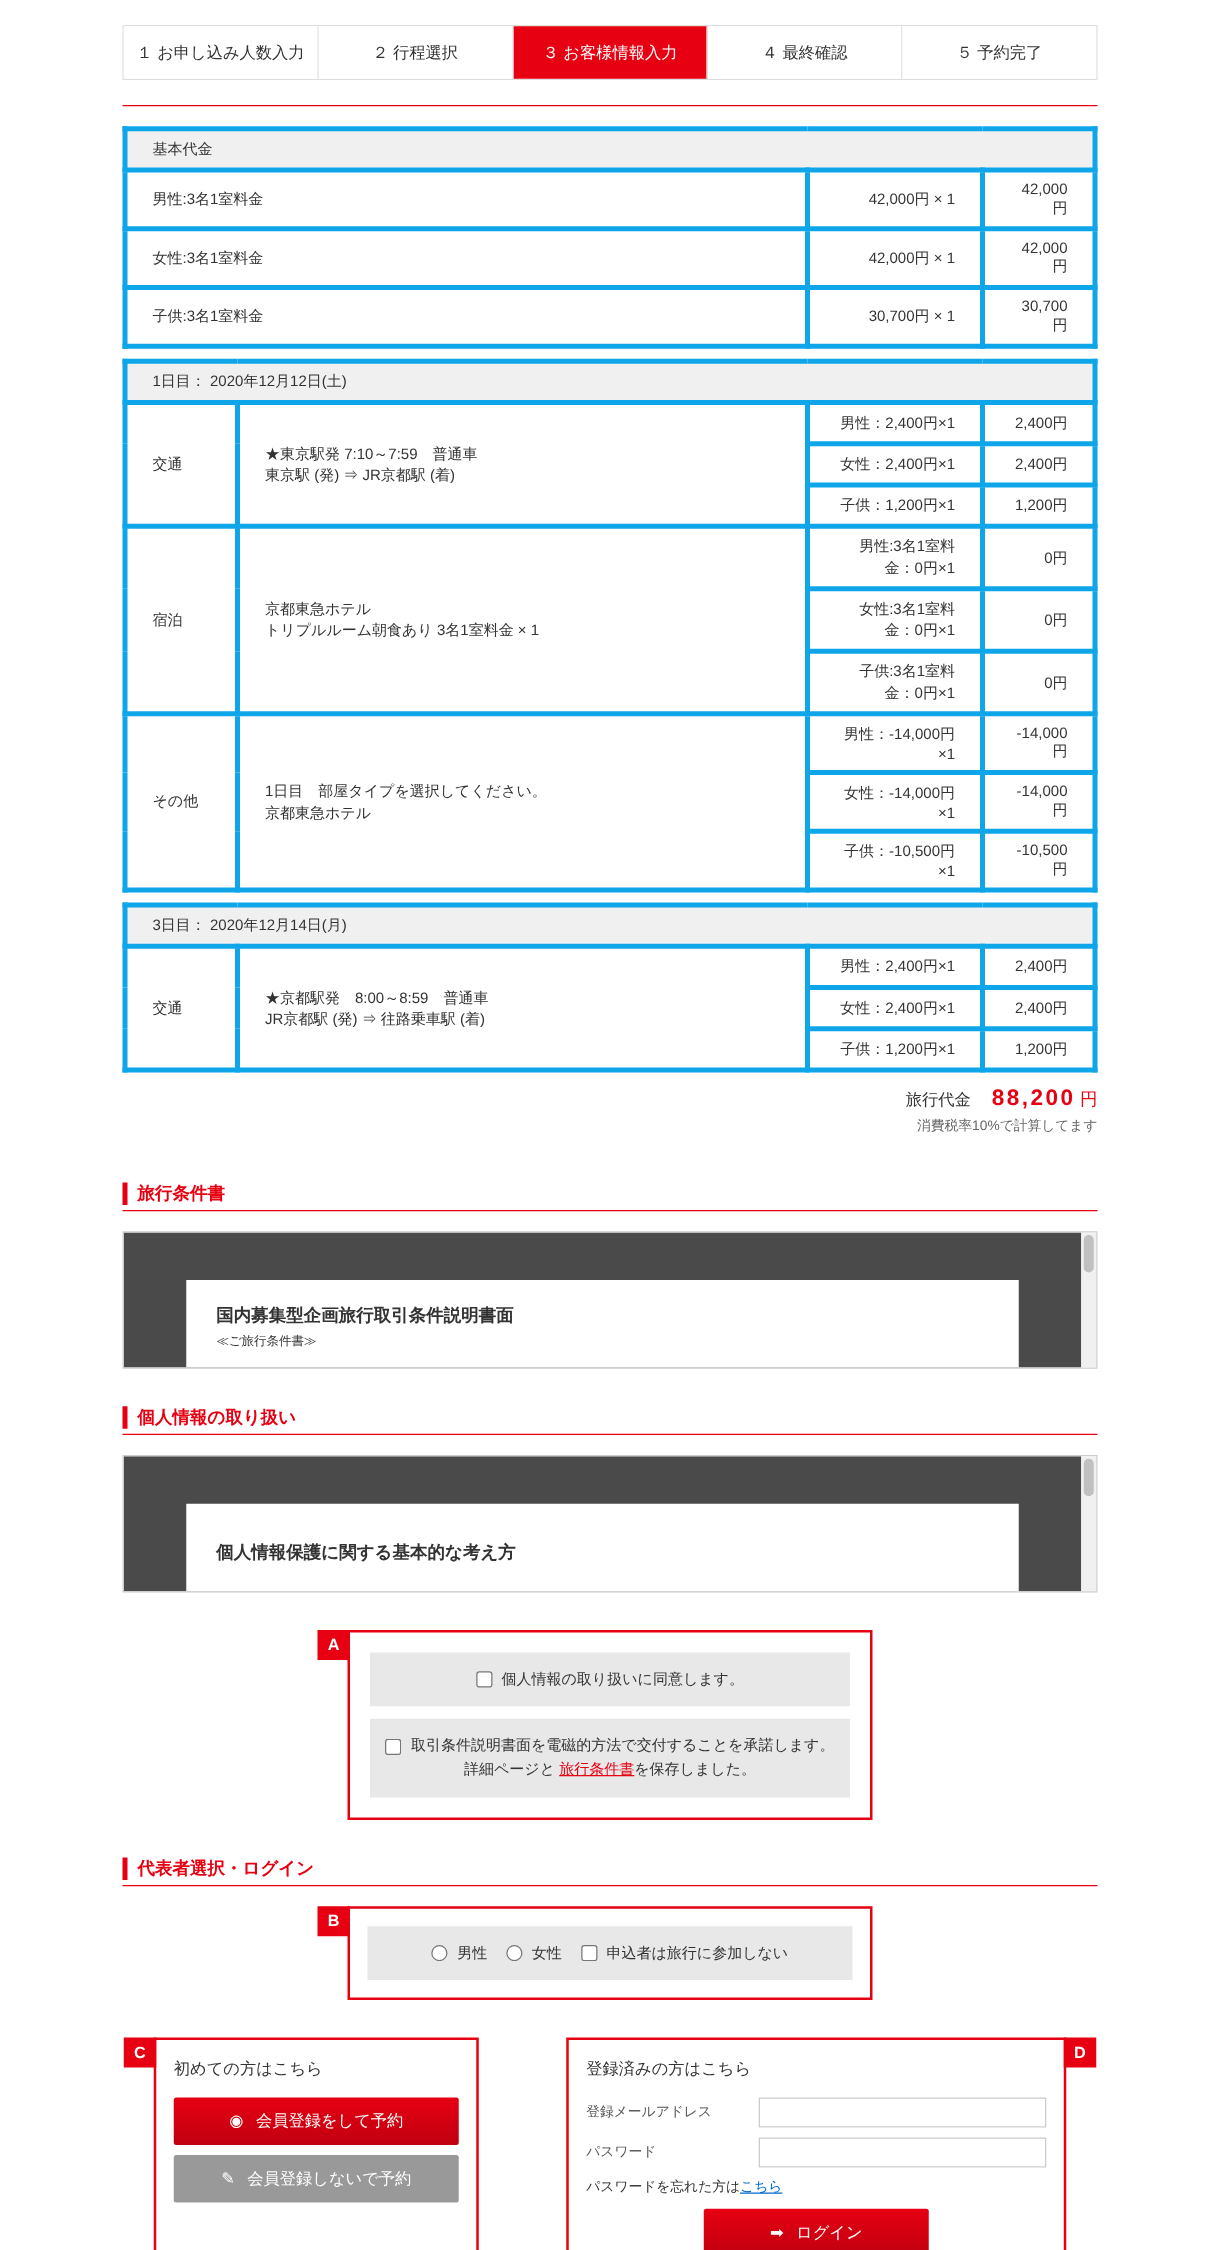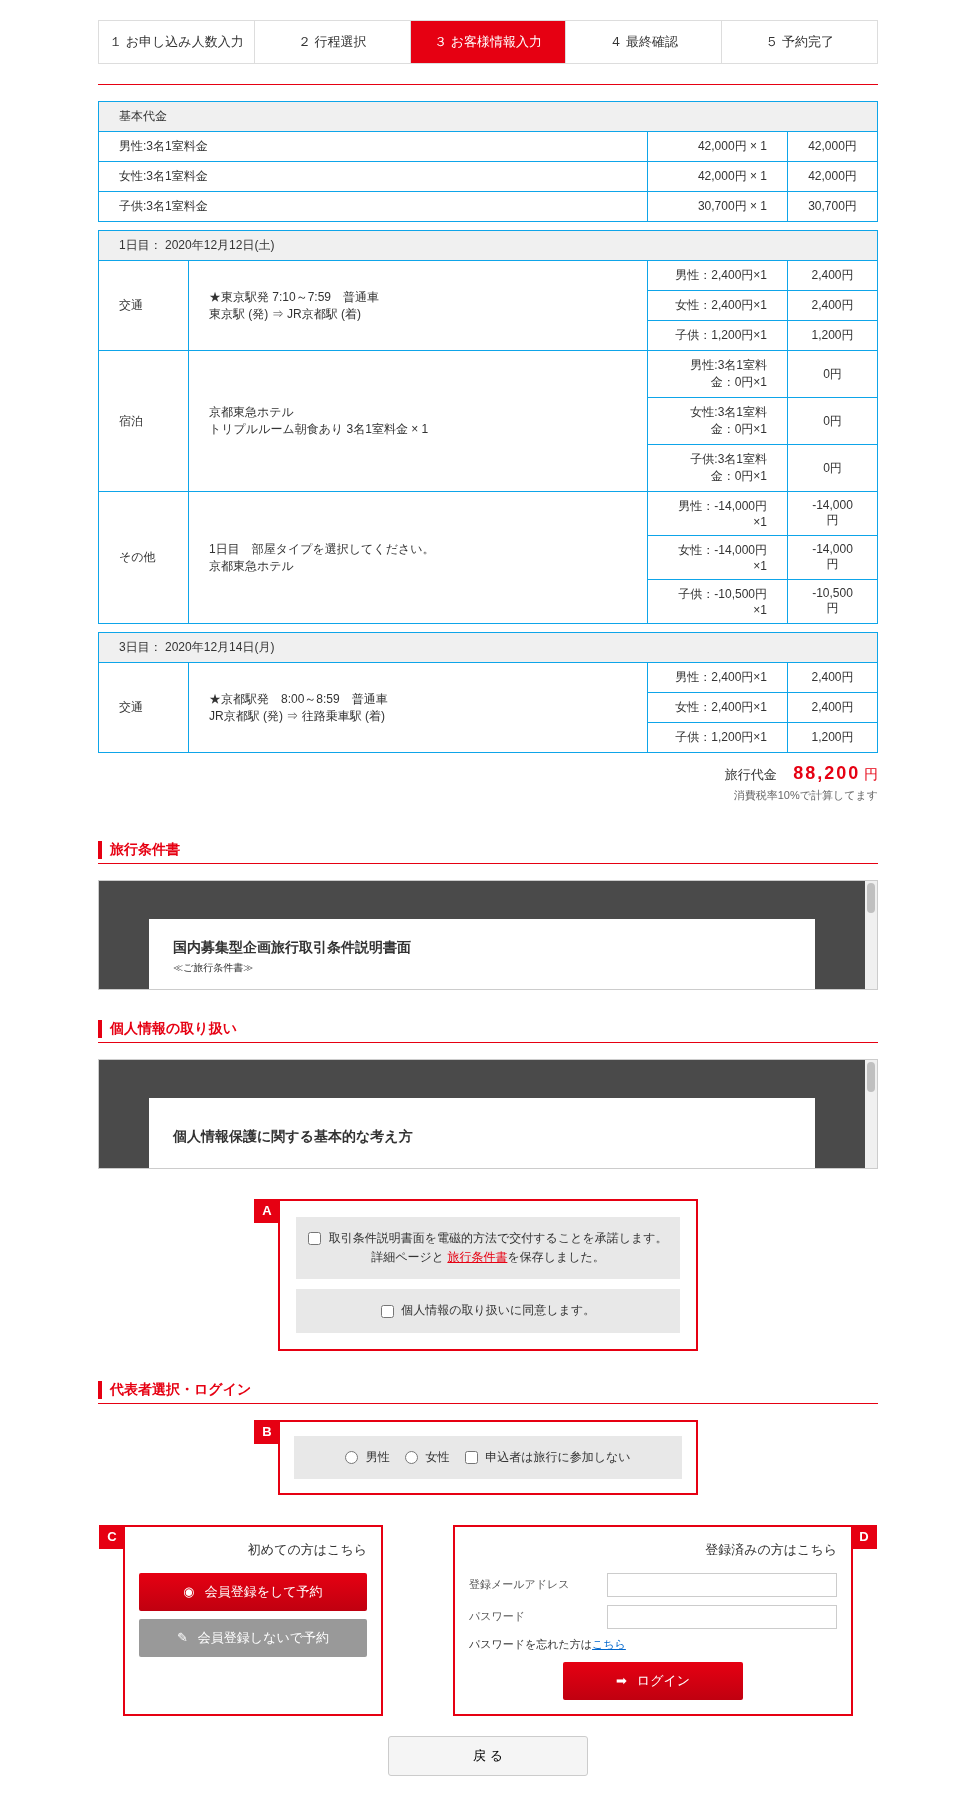--- a/index.html
+++ b/index.html
@@ -5,26 +5,26 @@
 *{box-sizing:border-box;margin:0;padding:0}
 body{font-family:"Hiragino Kaku Gothic Pro","Meiryo",sans-serif;font-size:12px;color:#333;background:#fff}
 .container{width:780px;margin:0 auto;padding:20px 0}
 .steps{display:flex;border:1px solid #ddd;margin-bottom:20px}
 .step{flex:1;text-align:center;padding:12px 8px;border-right:1px solid #ddd;font-size:13px;background:#fff}
 .step:last-child{border-right:none}
 .step.active{background:#e60012;color:#fff}
 .section-title{border-left:4px solid #e60012;padding-left:8px;color:#e60012;font-size:14px;font-weight:bold;margin-bottom:4px}
 .section-hr{border:none;border-top:1px solid #e60012;margin-bottom:16px}
 .tbl{width:100%;border-collapse:collapse;margin-bottom:8px}
-.tbl th,.tbl td{border:1px solid #0ea5e9;padding:6px 20px;font-weight:normal;font-size:12px}
+.tbl th,.tbl td{border:4px solid #0ea5e9;padding:6px 20px;font-weight:normal;font-size:12px}
 .tbl .hdr{background:#f0f0f0;text-align:left}
 .tbl .cat{background:#fff;text-align:left;width:90px}
 .tbl .desc{text-align:left}
 .tbl .unit{text-align:right;width:140px}
-.tbl .amt{text-align:center;width:90px}
+.tbl .amt{text-align:right;width:90px}
 .total-row{text-align:right;margin-top:10px;font-size:13px}
 .total-row .big{color:#e60012;font-size:18px;font-weight:bold;letter-spacing:2px}
 .total-row .yen{color:#e60012;font-size:14px}
 .tax-note{text-align:right;font-size:11px;color:#666;margin-top:4px;margin-bottom:38px}
 .doc-frame{border:1px solid #ccc;height:110px;position:relative;margin-bottom:30px;overflow:hidden}
 .doc-dark{position:absolute;top:0;left:0;right:12px;height:100%;background:#4a4a4a}
 .doc-inner{position:absolute;top:38px;left:50px;right:62px;bottom:0;background:#fff;padding:20px 24px 0}
 .doc-title{font-size:14px;font-weight:bold;margin-bottom:4px}
 .doc-sub{font-size:10px}
 .doc-scroll{position:absolute;right:0;top:0;width:12px;height:100%;background:#f0f0f0}
@@ -36,21 +36,21 @@
 .box-a{width:420px;padding:16px;margin-bottom:30px}
 .gray-box{background:#e8e8e8;padding:12px;text-align:center;margin-bottom:10px;font-size:12px;line-height:1.6}
 .gray-box:last-child{margin-bottom:0}
 .link-red{color:#e60012;text-decoration:underline}
 .box-b{width:420px;padding:14px;margin-bottom:30px}
 .rep-title{text-align:center;font-size:13px;margin-bottom:8px}
 .rep-opts{text-align:center;font-size:12px}
 .login-row{display:flex;gap:20px;justify-content:center}
 .box-c,.box-d{width:260px;padding:14px;position:relative}
 .box-d{width:400px}
-.panel-title{text-align:right;font-size:13px;margin-bottom:14px}
+.panel-title{text-align:left;font-size:13px;margin-bottom:14px}
 .btn{display:flex;align-items:center;justify-content:center;gap:10px;padding:10px;border-radius:2px;font-size:13px;cursor:pointer;margin-bottom:8px;border:none;width:100%}
 .btn-red{background:linear-gradient(#e60012,#c00010);color:#fff}
 .btn-gray{background:#999;color:#fff}
 .icon{display:inline-block}
 .form-row{display:flex;align-items:center;margin-bottom:8px;gap:8px}
 .form-row label{width:130px;font-size:11px;color:#555}
 .form-row input{flex:1;border:1px solid #ccc;padding:4px;font-size:12px}
 .forgot{font-size:11px;margin:4px 0 10px}
 .forgot a{color:#0066cc;text-decoration:underline}
 .btn-login{width:180px;margin:0 auto}
@@ -201,25 +201,25 @@
     <div class="doc-title">個人情報保護に関する基本的な考え方</div>
   </div>
   <div class="doc-scroll">
         <div class="doc-thumb"></div>
       </div>
 </div>
 
 <div class="marker-box box-a">
   <div class="marker-tag left">A</div>
   <div class="gray-box">
+    <label><input type="checkbox" style=""> <span>個人情報の取り扱いに同意します。</span></label>
+  </div>
+  <div class="gray-box">
     <label><input type="checkbox" style=""> <span>取引条件説明書面を電磁的方法で交付することを承諾します。</span></label><br>
     <span>詳細ページと </span><a href="#" class="link-red">旅行条件書</a><span>を保存しました。</span>
-  </div>
-  <div class="gray-box">
-    <label><input type="checkbox" style=""> <span>個人情報の取り扱いに同意します。</span></label>
   </div>
 </div>
 
 <div class="section-title">代表者選択・ログイン</div>
 <hr class="section-hr">
 
 <div class="marker-box box-b">
   <div class="marker-tag left">B</div>
   <div class="gray-box" style="margin-bottom:0">
     <div class="rep-opts">

